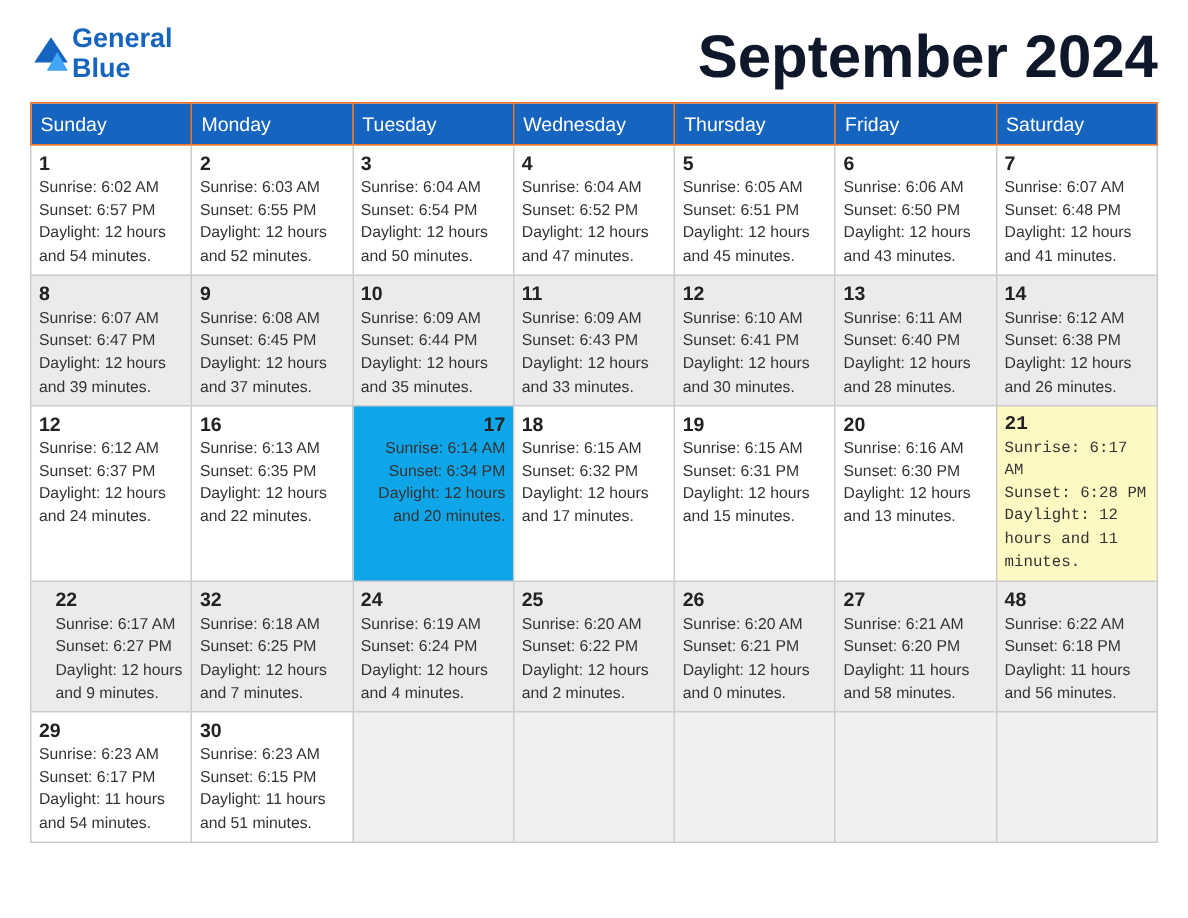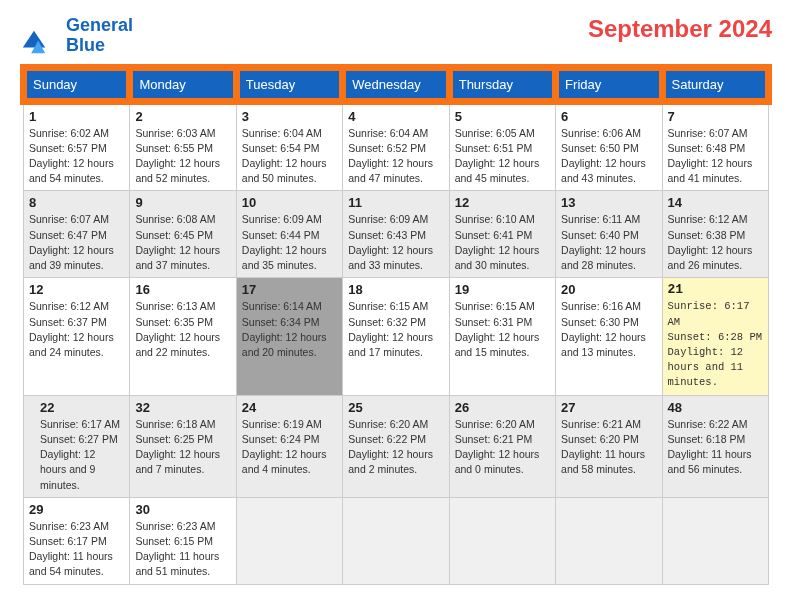--- a/index.html
+++ b/index.html
@@ -15,63 +15,63 @@
       padding: 16px 20px 10px 20px;
     }
     .header {
       display: flex;
       align-items: flex-start;
       justify-content: space-between;
       margin-bottom: 8px;
     }
     .logo {
       display: flex;
-      align-items: flex-end;
-      gap: 18px;
+      align-items: center;
+      gap: 0;
     }
     .logo-text {
       font-size: 18px;
       font-weight: bold;
       color: #333;
       line-height: 1.1;
     }
     .logo-text span {
       color: #1565c0;
     }
     .logo-icon {
       width: 28px;
       height: 28px;
     }
     .title-block {
       text-align: right;
     }
     .month-title {
-      font-size: 24px;
+      font-size: 40px;
       font-weight: bold;
-      color: #ef4444;
+      color: #0f172a;
       line-height: 1.1;
     }
     .location {
       font-size: 15px;
       color: #555;
       margin-top: 2px;
     }
     .calendar {
       width: 100%;
       border-collapse: collapse;
       font-size: 11px;
     }
     .calendar th {
       background: #1565c0;
       color: #fff;
       text-align: left;
       padding: 6px 6px;
       font-size: 13px;
       font-weight: normal;
-      border: 7px solid #f97316;
+      border: 1px solid #f97316;
     }
     .calendar td {
       border: 1px solid #ccc;
       vertical-align: top;
       padding: 4px 5px;
       width: calc(100% / 7);
       height: 78px;
       background: #fff;
     }
     .calendar tr:nth-child(even) td {
@@ -137,21 +137,21 @@
           <td style="background: rgb(235, 235, 235);"><span class="day-number">9</span><span class="cell-text">Sunrise: 6:08 AM<br>Sunset: 6:45 PM<br>Daylight: 12 hours and 37 minutes.</span></td>
           <td style="background: rgb(235, 235, 235);"><span class="day-number">10</span><span class="cell-text">Sunrise: 6:09 AM<br>Sunset: 6:44 PM<br>Daylight: 12 hours and 35 minutes.</span></td>
           <td style="background: rgb(235, 235, 235);"><span class="day-number">11</span><span class="cell-text">Sunrise: 6:09 AM<br>Sunset: 6:43 PM<br>Daylight: 12 hours and 33 minutes.</span></td>
           <td style="background: rgb(235, 235, 235);"><span class="day-number">12</span><span class="cell-text">Sunrise: 6:10 AM<br>Sunset: 6:41 PM<br>Daylight: 12 hours and 30 minutes.</span></td>
           <td style="background: rgb(235, 235, 235);"><span class="day-number">13</span><span class="cell-text">Sunrise: 6:11 AM<br>Sunset: 6:40 PM<br>Daylight: 12 hours and 28 minutes.</span></td>
           <td style="background: rgb(235, 235, 235);"><span class="day-number">14</span><span class="cell-text">Sunrise: 6:12 AM<br>Sunset: 6:38 PM<br>Daylight: 12 hours and 26 minutes.</span></td>
         </tr>
         <tr>
           <td style="background: rgb(255, 255, 255);"><span class="day-number">12</span><span class="cell-text">Sunrise: 6:12 AM<br>Sunset: 6:37 PM<br>Daylight: 12 hours and 24 minutes.</span></td>
           <td style="background: rgb(255, 255, 255);"><span class="day-number">16</span><span class="cell-text">Sunrise: 6:13 AM<br>Sunset: 6:35 PM<br>Daylight: 12 hours and 22 minutes.</span></td>
-          <td style="background: #a3a3a3;"><span class="day-number">17</span><span class="cell-text">Sunrise: 6:14 AM<br>Sunset: 6:34 PM<br>Daylight: 12 hours and 20 minutes.</span></td>
+          <td style="background: #0ea5e9; text-align: right;"><span class="day-number">17</span><span class="cell-text">Sunrise: 6:14 AM<br>Sunset: 6:34 PM<br>Daylight: 12 hours and 20 minutes.</span></td>
           <td style="background: rgb(255, 255, 255);"><span class="day-number">18</span><span class="cell-text">Sunrise: 6:15 AM<br>Sunset: 6:32 PM<br>Daylight: 12 hours and 17 minutes.</span></td>
           <td style="background: rgb(255, 255, 255);"><span class="day-number">19</span><span class="cell-text">Sunrise: 6:15 AM<br>Sunset: 6:31 PM<br>Daylight: 12 hours and 15 minutes.</span></td>
           <td style="background: rgb(255, 255, 255);"><span class="day-number">20</span><span class="cell-text">Sunrise: 6:16 AM<br>Sunset: 6:30 PM<br>Daylight: 12 hours and 13 minutes.</span></td>
           <td style="background: #fef9c3; font-family: Liberation Mono, monospace;"><span class="day-number">21</span><span class="cell-text">Sunrise: 6:17 AM<br>Sunset: 6:28 PM<br>Daylight: 12 hours and 11 minutes.</span></td>
         </tr>
         <tr>
           <td style="background: rgb(235, 235, 235); padding-left: 16px;"><span class="day-number">22</span><span class="cell-text">Sunrise: 6:17 AM<br>Sunset: 6:27 PM<br>Daylight: 12 hours and 9 minutes.</span></td>
           <td style="background: rgb(235, 235, 235);"><span class="day-number">32</span><span class="cell-text">Sunrise: 6:18 AM<br>Sunset: 6:25 PM<br>Daylight: 12 hours and 7 minutes.</span></td>
           <td style="background: rgb(235, 235, 235); margin-left: 32px;"><span class="day-number">24</span><span class="cell-text">Sunrise: 6:19 AM<br>Sunset: 6:24 PM<br>Daylight: 12 hours and 4 minutes.</span></td>
           <td style="background: rgb(235, 235, 235);"><span class="day-number">25</span><span class="cell-text">Sunrise: 6:20 AM<br>Sunset: 6:22 PM<br>Daylight: 12 hours and 2 minutes.</span></td>

